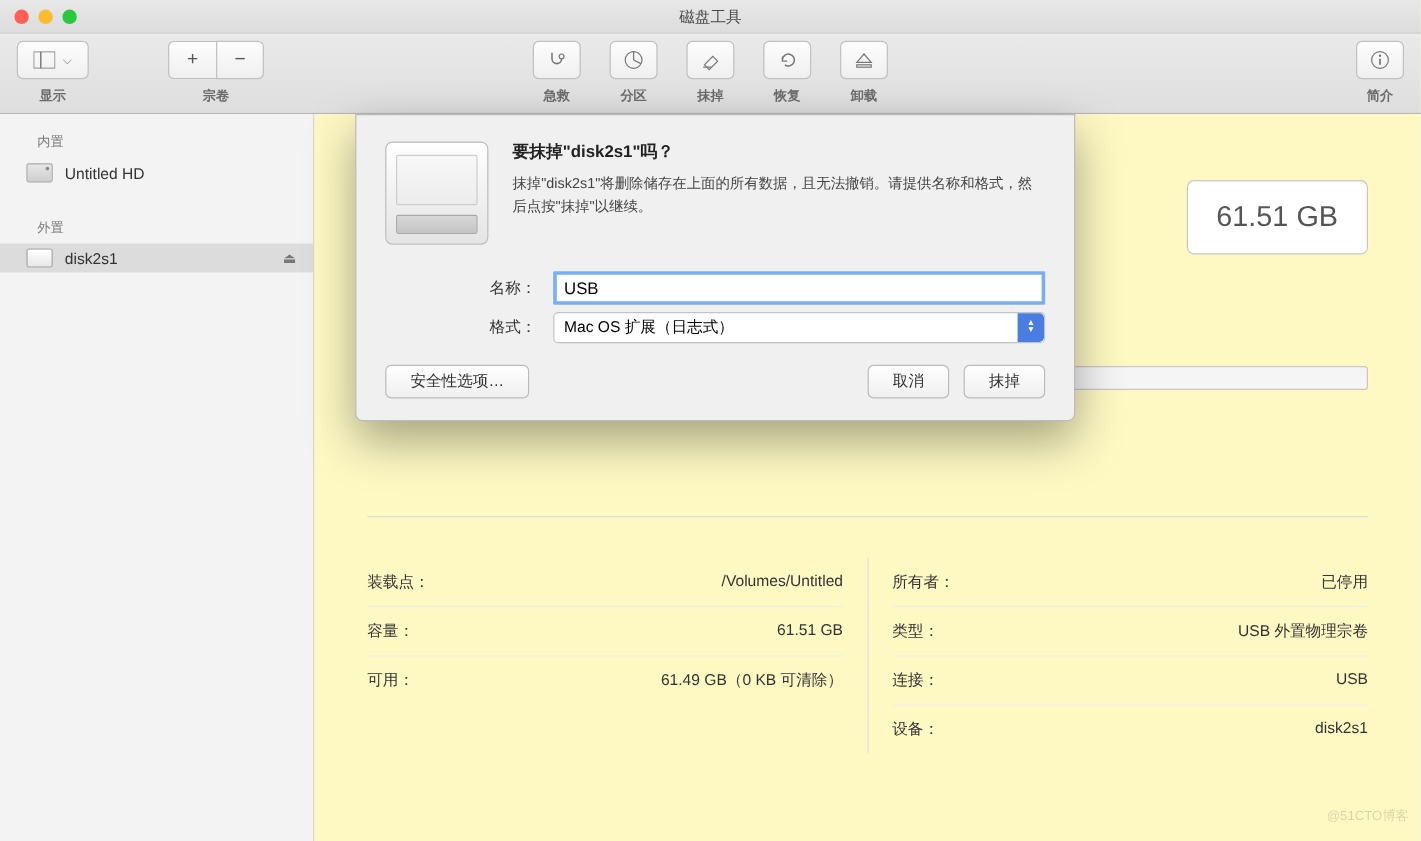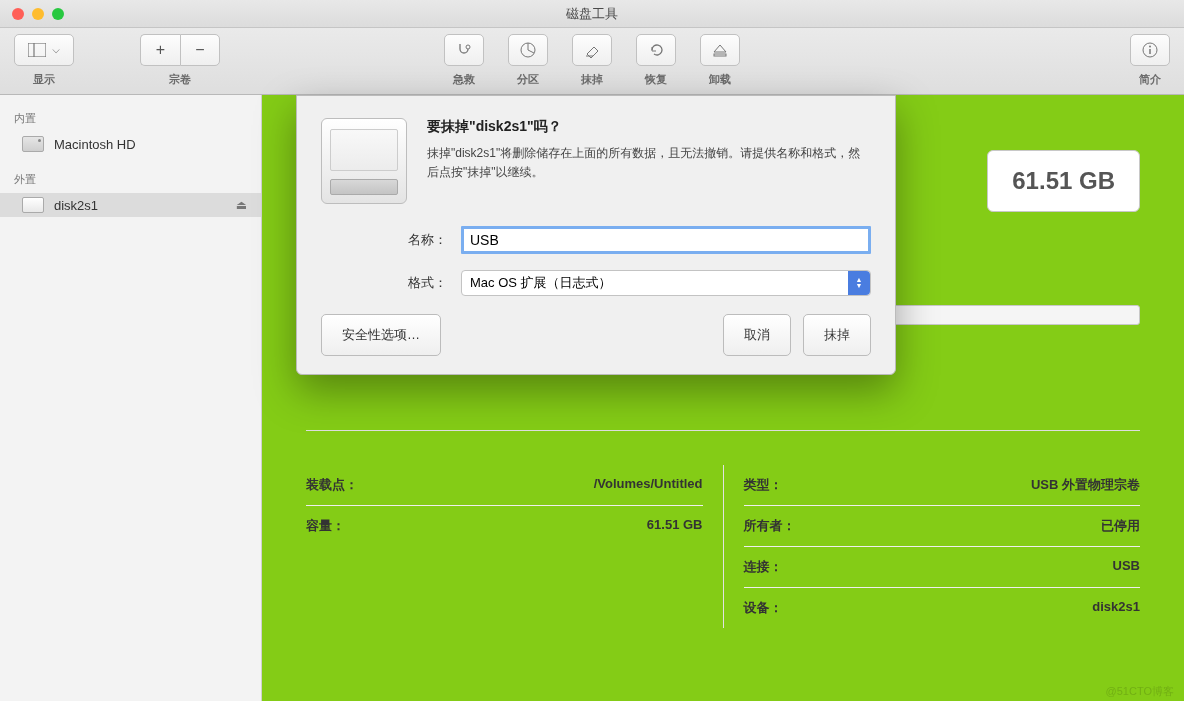--- a/index.html
+++ b/index.html
@@ -22,29 +22,29 @@
 .tbbtn.left { border-radius: 5px 0 0 5px; border-right: none; }
 .tbbtn.right { border-radius: 0 5px 5px 0; }
 .tbbtn.wide { width: 60px; }
 .tblabel { font-size: 11px; color: #6b6b6b; margin-top: 6px; font-weight: bold; }
 .spacer { flex: 1; }
 .centergroup { display: flex; gap: 12px; position: absolute; left: 50%; transform: translateX(-50%); top: 34px; text-align: center; }
 
 
 .main { display: flex; height: calc(701px - 28px - 67px); }
 .sidebar { width: 262px; background: #f3f3f3; border-right: 1px solid #d0d0d0; padding-top: 10px; }
-.section-h { font-size: 11px; color: #7a7a7a; padding: 6px 14px; font-family: Liberation Serif, serif; }
+.section-h { font-size: 11px; color: #7a7a7a; padding: 6px 31px; font-family: Liberation Serif, serif; }
 .sbrow { display: flex; align-items: center; padding: 4px 12px 4px 22px; font-size: 13px; color: #333; gap: 10px; position: relative; }
 .sbrow.sel { background: #dcdcdc; }
 .hdd-icon { width: 22px; height: 16px; background: linear-gradient(#e6e6e6,#cfcfcf); border: 1px solid #aaa; border-radius: 2px; position: relative; }
 .hdd-icon::after { content:""; position:absolute; right:2px; top:2px; width:3px; height:3px; background:#888; border-radius:50%; }
 .usb-icon { width: 22px; height: 16px; background: linear-gradient(#fff,#e8e8e8); border: 1px solid #aaa; border-radius: 2px; }
 .eject { position: absolute; right: 14px; color: #777; font-size: 12px; }
 
-.content { flex: 1; background: #84cc16; position: relative; padding: 20px 44px; font-weight: bold; }
+.content { flex: 1; background: #fef9c3; position: relative; padding: 20px 44px; }
 
 
 .sizebox { position: absolute; right: 44px; top: 55px; border: 1px solid #c8c8c8; border-radius: 6px; padding: 16px 24px; font-size: 24px; color: #555; background: #fff; }
 
 
 .usagebar { position: absolute; left: 44px; right: 44px; top: 210px; height: 20px; border: 1px solid #c8c8c8; border-radius: 3px; background: #f5f5f5; }
 
 
 .divider { position: absolute; left: 44px; right: 44px; top: 335px; border-top: 1px solid #ddd; }
 
@@ -60,30 +60,30 @@
 
 
 .modal { position: absolute; left: 296px; top: 95px; width: 600px; background: #f0f0f0; border: 1px solid #bbb; border-radius: 0 0 6px 6px; box-shadow: 0 16px 40px rgba(0,0,0,0.35); padding: 22px 24px 18px 24px; }
 .modal-top { display: flex; gap: 20px; }
 .drive-img { width: 86px; height: 86px; background: linear-gradient(#fff,#e4e4e4); border: 1px solid #bdbdbd; border-radius: 6px; position: relative; flex-shrink: 0; }
 .drive-img::before { content:""; position:absolute; left:8px; right:8px; top:10px; height:40px; background:linear-gradient(#f8f8f8,#ececec); border:1px solid #ccc; border-radius:2px; }
 .drive-img::after { content:""; position:absolute; left:8px; right:8px; bottom:8px; height:14px; background:linear-gradient(#d8d8d8,#c4c4c4); border:1px solid #aaa; border-radius:2px; }
 .modal-text h3 { font-size: 14px; font-weight: 600; color: #222; margin-bottom: 8px; }
 .modal-text p { font-size: 12px; color: #444; line-height: 1.6; }
 .form { margin: 22px 0 18px 70px; }
-.frow { display: flex; align-items: center; margin-bottom: 16px; }
+.frow { display: flex; align-items: center; margin-bottom: 6px; }
 .flabel { width: 70px; text-align: right; padding-right: 14px; font-size: 13px; color: #333; }
 .finput { flex: 1; height: 28px; border: 3px solid #7aaef0; border-radius: 1px; padding: 0 6px; font-size: 14px; background: #fff; outline: none; }
 .fselect { flex: 1; height: 26px; position: relative; border: 1px solid #c3c3c3; border-radius: 4px; background: #fff; display: flex; align-items: center; padding: 0 8px; font-size: 13px; }
 .fselect .arrow { position: absolute; right: 0; top: 0; bottom: 0; width: 22px; background: #4a7de0; border-radius: 0 4px 4px 0; display: flex; flex-direction: column; align-items: center; justify-content: center; color: #fff; font-size: 7px; line-height: 6px; }
 .modal-btns { display: flex; gap: 12px; }
-.mbtn { height: 42px; padding: 0 20px; background: linear-gradient(#fff,#efefef); border: 1px solid #bcbcbc; border-radius: 5px; font-size: 13px; color: #333; display: flex; align-items: center; }
+.mbtn { height: 28px; padding: 0 20px; background: linear-gradient(#fff,#efefef); border: 1px solid #bcbcbc; border-radius: 5px; font-size: 13px; color: #333; display: flex; align-items: center; }
 .modal-btns .gap { flex: 1; }
 
-.watermark { position: absolute; right: 10px; bottom: 2px; font-size: 11px; color: rgba(0,0,0,0.15); }
+.watermark { position: absolute; right: 10px; bottom: 14px; font-size: 11px; color: rgba(0,0,0,0.15); }
 </style>
 </head>
 <body>
 
 <div class="titlebar">
   <div class="traffic">
     <div class="tl red"></div>
     <div class="tl yellow"></div>
     <div class="tl green"></div>
   </div>
@@ -172,23 +172,23 @@
     </div>
     <div class="tblabel">简介</div>
   </div>
 </div>
 
 <div class="main">
   <div class="sidebar">
     <div class="section-h">内置</div>
     <div class="sbrow">
       <div class="hdd-icon"></div>
-      <span>Macintosh HD</span>
-    </div>
-    <div class="section-h" style="margin-top:10px">外置</div>
+      <span>Untitled HD</span>
+    </div>
+    <div class="section-h" style="margin-top:20px">外置</div>
     <div class="sbrow sel">
       <div class="usb-icon"></div>
       <span>disk2s1</span>
       <span class="eject">⏏</span>
     </div>
   </div>
 
   <div class="content">
     <div class="sizebox">61.51 GB</div>
     <div class="usagebar"></div>
@@ -197,29 +197,33 @@
     <div class="infogrid">
       <div class="infocol" id="col-left">
           <div class="inforow">
             <span class="k">装载点：</span>
             <span class="v">/Volumes/Untitled</span>
           </div>
           <div class="inforow">
             <span class="k">容量：</span>
             <span class="v">61.51 GB</span>
           </div>
+          <div class="inforow">
+            <span class="k">可用：</span>
+            <span class="v">61.49 GB（0 KB 可清除）</span>
+          </div>
         </div>
       <div class="infocol" id="col-right">
           <div class="inforow">
+            <span class="k">所有者：</span>
+            <span class="v">已停用</span>
+          </div>
+          <div class="inforow">
             <span class="k">类型：</span>
             <span class="v">USB 外置物理宗卷</span>
-          </div>
-          <div class="inforow">
-            <span class="k">所有者：</span>
-            <span class="v">已停用</span>
           </div>
           <div class="inforow">
             <span class="k">连接：</span>
             <span class="v">USB</span>
           </div>
           <div class="inforow">
             <span class="k">设备：</span>
             <span class="v">disk2s1</span>
           </div>
         </div>

